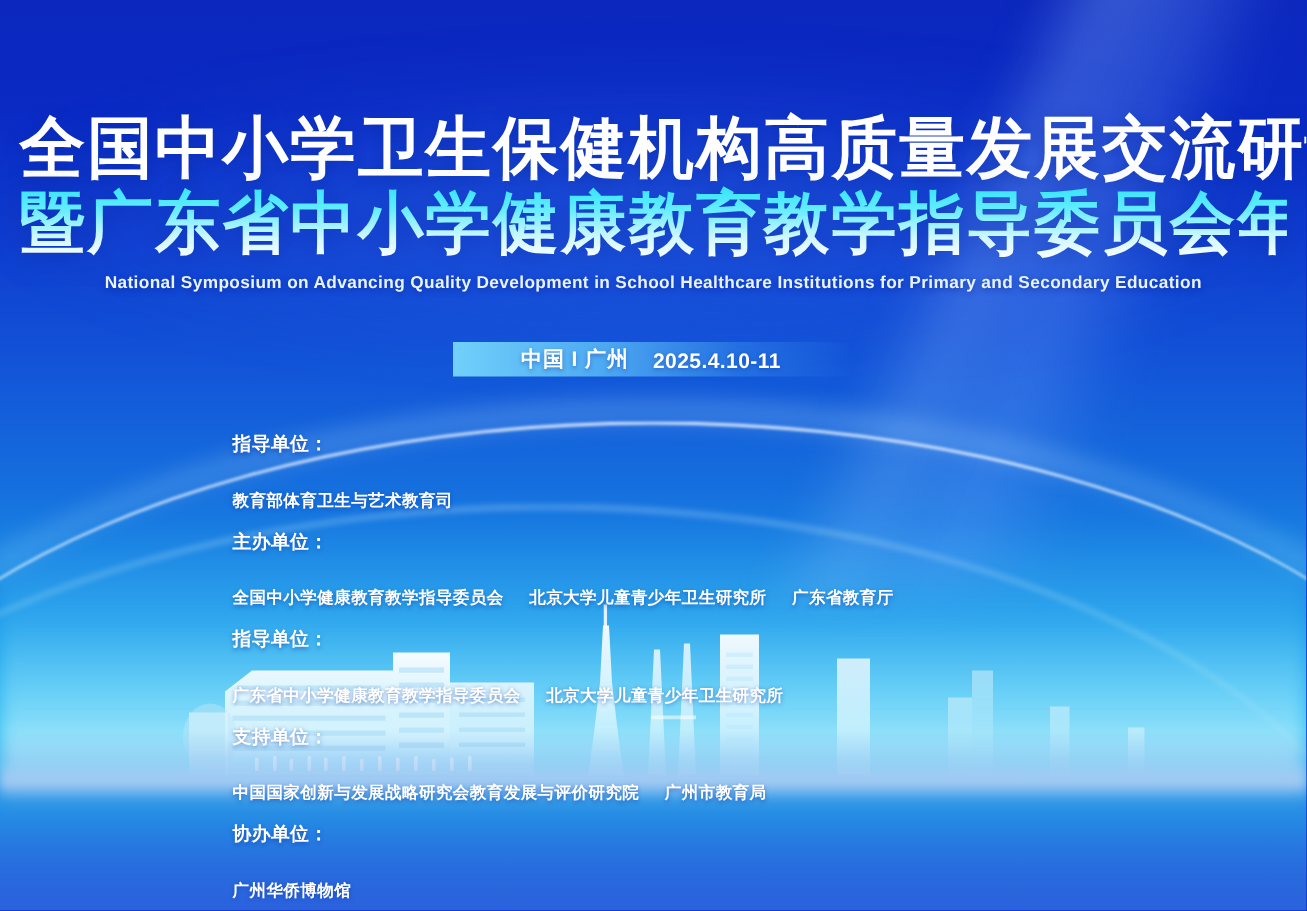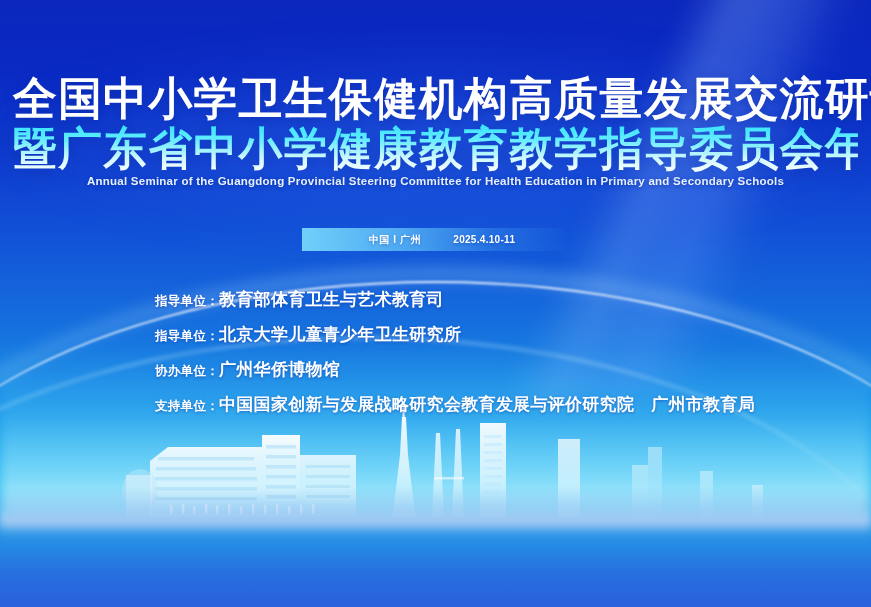--- a/index.html
+++ b/index.html
@@ -161,55 +161,56 @@
     background: linear-gradient(90deg,
         rgba(118,215,252,0.95) 0%,
         rgba(92,190,248,0.80) 38%,
         rgba(60,150,240,0.42) 72%,
         rgba(40,120,232,0.05) 100%);
     display:flex; align-items:center; justify-content:center;
     gap: 16px;
   }
   .badge-loc, .badge-date {
     color:#ffffff;
-    font-size: 10px;
+    font-size: 14px;
     font-weight: 700;
     letter-spacing: .6px;
     white-space: nowrap;
     text-shadow: 0 1px 3px rgba(10,50,160,0.45);
-    margin-left: 16px;
   }
   .badge-date { letter-spacing: .3px; text-align: center; }
 
   
 
   .orgs {
     position:absolute;
     top: 288px; left: 155px;
   }
   .org-row {
     display:flex;
     align-items:baseline;
     margin-bottom: 12px;
     white-space: nowrap;
+    flex-direction: column;
   }
   .org-label {
     color:#ffffff;
     font-size: 12.5px;
     font-weight: 700;
     letter-spacing: .3px;
     text-shadow: 0 1px 3px rgba(10,45,160,0.5);
   }
   .org-values { display:flex; gap: 17px; }
   .org-value {
     color:#ffffff;
-    font-size: 17px;
+    font-size: 11px;
     font-weight: 700;
     letter-spacing: .3px;
     text-shadow: 0 1px 3px rgba(10,45,160,0.5);
+    margin-top: 21px;
   }
 
   
 
   .skyline {
     position:absolute;
     left:0; right:0; bottom: 78px;
     height: 130px;
   }
   .skyline svg { display:block; width:100%; height:100%; }
@@ -344,49 +345,58 @@
 
   <div class="ground-glow"></div>
   <div class="bg-layer arc-soft"></div>
   <div class="bg-layer arc"></div>
   <div class="bg-layer arc2"></div>
   <div class="bg-layer bottom-deep"></div>
 
   <div class="titles">
     <div class="title-cn1">全国中小学卫生保健机构高质量发展交流研讨活动</div>
     <div class="title-cn2">暨广东省中小学健康教育教学指导委员会年度研讨活动</div>
-    <div class="title-en" style="margin-top:0">Annual Seminar of the Guangdong Provincial Steering Committee for Health Education in Primary and Secondary Schools</div>
+    <div class="title-en">National Symposium on Advancing Quality Development in School Healthcare Institutions for Primary and Secondary Education</div>
   </div>
 
   <div class="badge-wrap">
     <span class="badge-loc">中国 I 广州</span>
     <span class="badge-date">2025.4.10-11</span>
   </div>
 
   <div class="orgs">
       <div class="org-row">
         <span class="org-label">指导单位：</span>
         <span class="org-values">
           <span class="org-value">教育部体育卫生与艺术教育司</span>
         </span>
       </div>
       <div class="org-row">
-        <span class="org-label">指导单位：</span>
+        <span class="org-label">主办单位：</span>
         <span class="org-values">
+          <span class="org-value">全国中小学健康教育教学指导委员会</span>
           <span class="org-value">北京大学儿童青少年卫生研究所</span>
+          <span class="org-value">广东省教育厅</span>
         </span>
       </div>
       <div class="org-row">
-        <span class="org-label">协办单位：</span>
+        <span class="org-label">指导单位：</span>
         <span class="org-values">
-          <span class="org-value">广州华侨博物馆</span>
+          <span class="org-value">广东省中小学健康教育教学指导委员会</span>
+          <span class="org-value">北京大学儿童青少年卫生研究所</span>
         </span>
       </div>
       <div class="org-row">
         <span class="org-label">支持单位：</span>
         <span class="org-values">
           <span class="org-value">中国国家创新与发展战略研究会教育发展与评价研究院</span>
           <span class="org-value">广州市教育局</span>
         </span>
       </div>
+      <div class="org-row">
+        <span class="org-label">协办单位：</span>
+        <span class="org-values">
+          <span class="org-value">广州华侨博物馆</span>
+        </span>
+      </div>
     </div>
 
 </div>
 
 </body></html>

